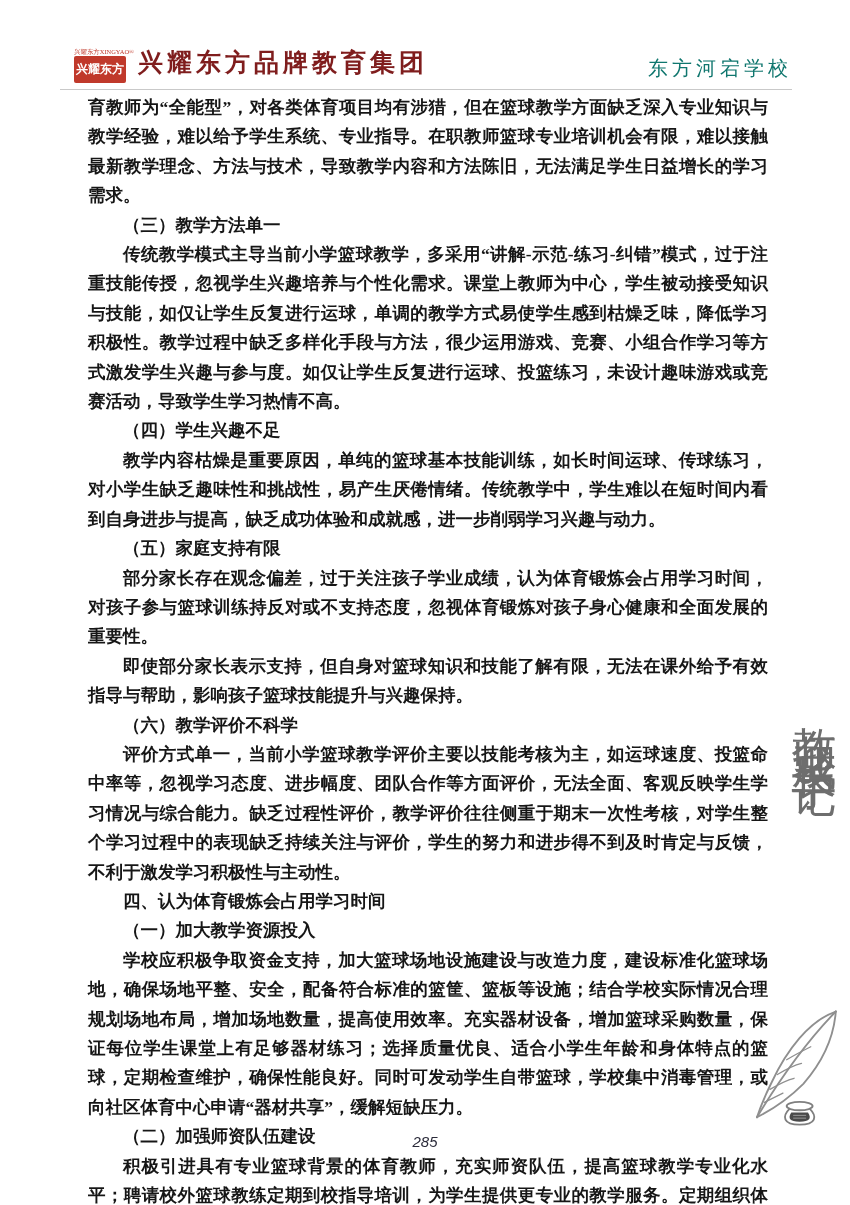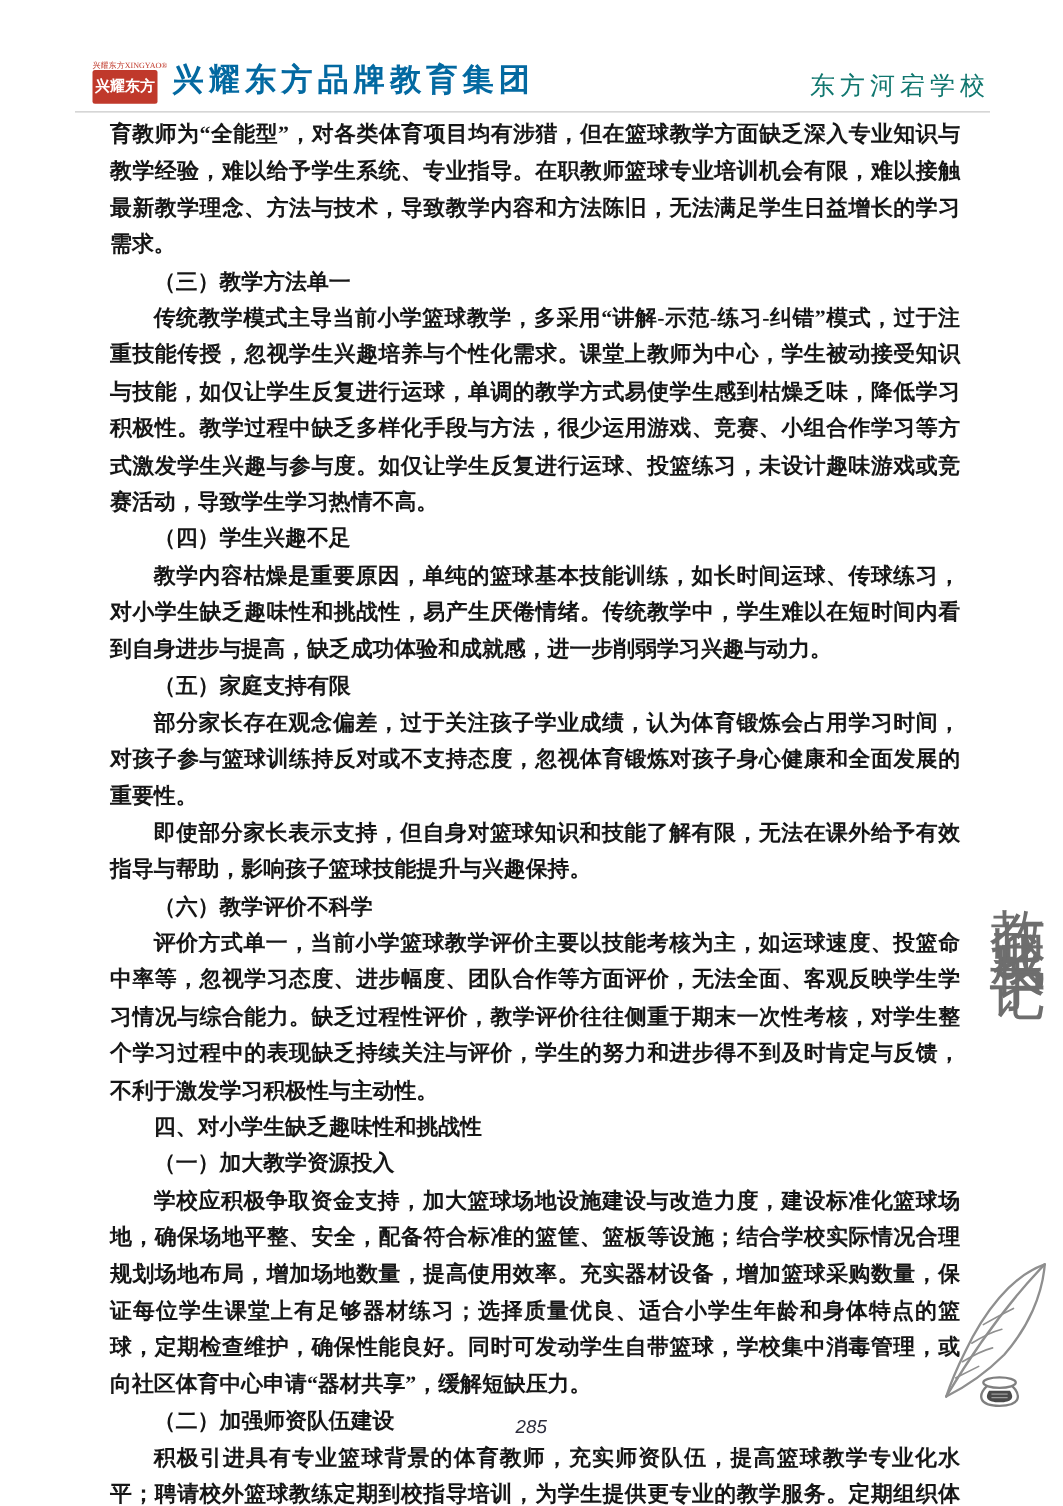--- a/index.html
+++ b/index.html
@@ -4,30 +4,30 @@
 <style>
   * { margin:0; padding:0; box-sizing:border-box; }
   html,body { background:#ffffff; }
   .page {
     position:relative; width:850px; height:1205px; margin:0 auto;
     background:#ffffff; overflow:hidden;
     font-family:"Liberation Serif","DejaVu Serif",serif;
   }
   
   .hdr { position:absolute; left:60px; right:58px; top:46px; height:44px; }
-  .brand { position:absolute; left:14px; top:2px; display:flex; align-items:center; }
+  .brand { position:absolute; left:14px; top:2px; display:flex; align-items:flex-start; }
   .seal-wrap { width:54px; margin-right:10px; }
   .seal-small { font-size:7px; color:#c0392b; white-space:nowrap; letter-spacing:0; line-height:8px; transform:scale(.92); transform-origin:left bottom; }
   .seal-box {
     width:52px; height:27px; background:#c0392b; border-radius:2px;
     color:#fff; font-size:12px; font-weight:bold; letter-spacing:0;
     display:flex; align-items:center; justify-content:center; white-space:nowrap;
   }
   .brand-title {
-    font-size:25px; font-weight:bold; color:#0369a1;
+    font-size:25px; font-weight:bold; color:#7f1d1d;
     letter-spacing:4px; line-height:30px; padding-bottom:1px;
   }
   .school-name {
     position:absolute; right:0; top:9px; font-size:20px; color:#0f766e;
     letter-spacing:4px;
   }
   .hdr-rule { position:absolute; left:60px; right:58px; top:89px; border-top:1px solid #c9c9c9; }
   
   .doc-body {
     position:absolute; left:88px; top:93px; width:680px;
@@ -76,21 +76,21 @@
     <p>育教师为“全能型”，对各类体育项目均有涉猎，但在篮球教学方面缺乏深入专业知识与教学经验，难以给予学生系统、专业指导。在职教师篮球专业培训机会有限，难以接触最新教学理念、方法与技术，导致教学内容和方法陈旧，无法满足学生日益增长的学习需求。</p>
     <p class="indent">（三）教学方法单一</p>
     <p class="indent">传统教学模式主导当前小学篮球教学，多采用“讲解-示范-练习-纠错”模式，过于注重技能传授，忽视学生兴趣培养与个性化需求。课堂上教师为中心，学生被动接受知识与技能，如仅让学生反复进行运球，单调的教学方式易使学生感到枯燥乏味，降低学习积极性。教学过程中缺乏多样化手段与方法，很少运用游戏、竞赛、小组合作学习等方式激发学生兴趣与参与度。如仅让学生反复进行运球、投篮练习，未设计趣味游戏或竞赛活动，导致学生学习热情不高。</p>
     <p class="indent">（四）学生兴趣不足</p>
     <p class="indent">教学内容枯燥是重要原因，单纯的篮球基本技能训练，如长时间运球、传球练习，对小学生缺乏趣味性和挑战性，易产生厌倦情绪。传统教学中，学生难以在短时间内看到自身进步与提高，缺乏成功体验和成就感，进一步削弱学习兴趣与动力。</p>
     <p class="indent">（五）家庭支持有限</p>
     <p class="indent">部分家长存在观念偏差，过于关注孩子学业成绩，认为体育锻炼会占用学习时间，对孩子参与篮球训练持反对或不支持态度，忽视体育锻炼对孩子身心健康和全面发展的重要性。</p>
     <p class="indent">即使部分家长表示支持，但自身对篮球知识和技能了解有限，无法在课外给予有效指导与帮助，影响孩子篮球技能提升与兴趣保持。</p>
     <p class="indent">（六）教学评价不科学</p>
     <p class="indent">评价方式单一，当前小学篮球教学评价主要以技能考核为主，如运球速度、投篮命中率等，忽视学习态度、进步幅度、团队合作等方面评价，无法全面、客观反映学生学习情况与综合能力。缺乏过程性评价，教学评价往往侧重于期末一次性考核，对学生整个学习过程中的表现缺乏持续关注与评价，学生的努力和进步得不到及时肯定与反馈，不利于激发学习积极性与主动性。</p>
-    <p class="indent">四、对小学生缺乏趣味性和挑战性</p>
+    <p class="indent">四、认为体育锻炼会占用学习时间</p>
     <p class="indent">（一）加大教学资源投入</p>
     <p class="indent">学校应积极争取资金支持，加大篮球场地设施建设与改造力度，建设标准化篮球场地，确保场地平整、安全，配备符合标准的篮筐、篮板等设施；结合学校实际情况合理规划场地布局，增加场地数量，提高使用效率。充实器材设备，增加篮球采购数量，保证每位学生课堂上有足够器材练习；选择质量优良、适合小学生年龄和身体特点的篮球，定期检查维护，确保性能良好。同时可发动学生自带篮球，学校集中消毒管理，或向社区体育中心申请“器材共享”，缓解短缺压力。</p>
     <p class="indent">（二）加强师资队伍建设</p>
     <p class="indent">积极引进具有专业篮球背景的体育教师，充实师资队伍，提高篮球教学专业化水平；聘请校外篮球教练定期到校指导培训，为学生提供更专业的教学服务。定期组织体育教师参加篮球专业培训，涵盖教学方法、技能训练、裁判知识等方面，让教师及时了解掌握最新教学理念与方法；鼓励教师参与各类篮球教学研讨会和交流活动，促进经验分享与学习。搭建“校内+校外”帮扶体系，校内选拔篮球特长教师组建“篮球教学小组”，统一备课，同步提升教学质量。</p>
   </div>
 
   <div class="vertical-banner">教师成长手记</div>
 
   <svg class="quill" viewBox="0 0 110 140" xmlns="http://www.w3.org/2000/svg">
     <g fill="none" stroke="#8f8f8f" stroke-width="2" stroke-linecap="round">

